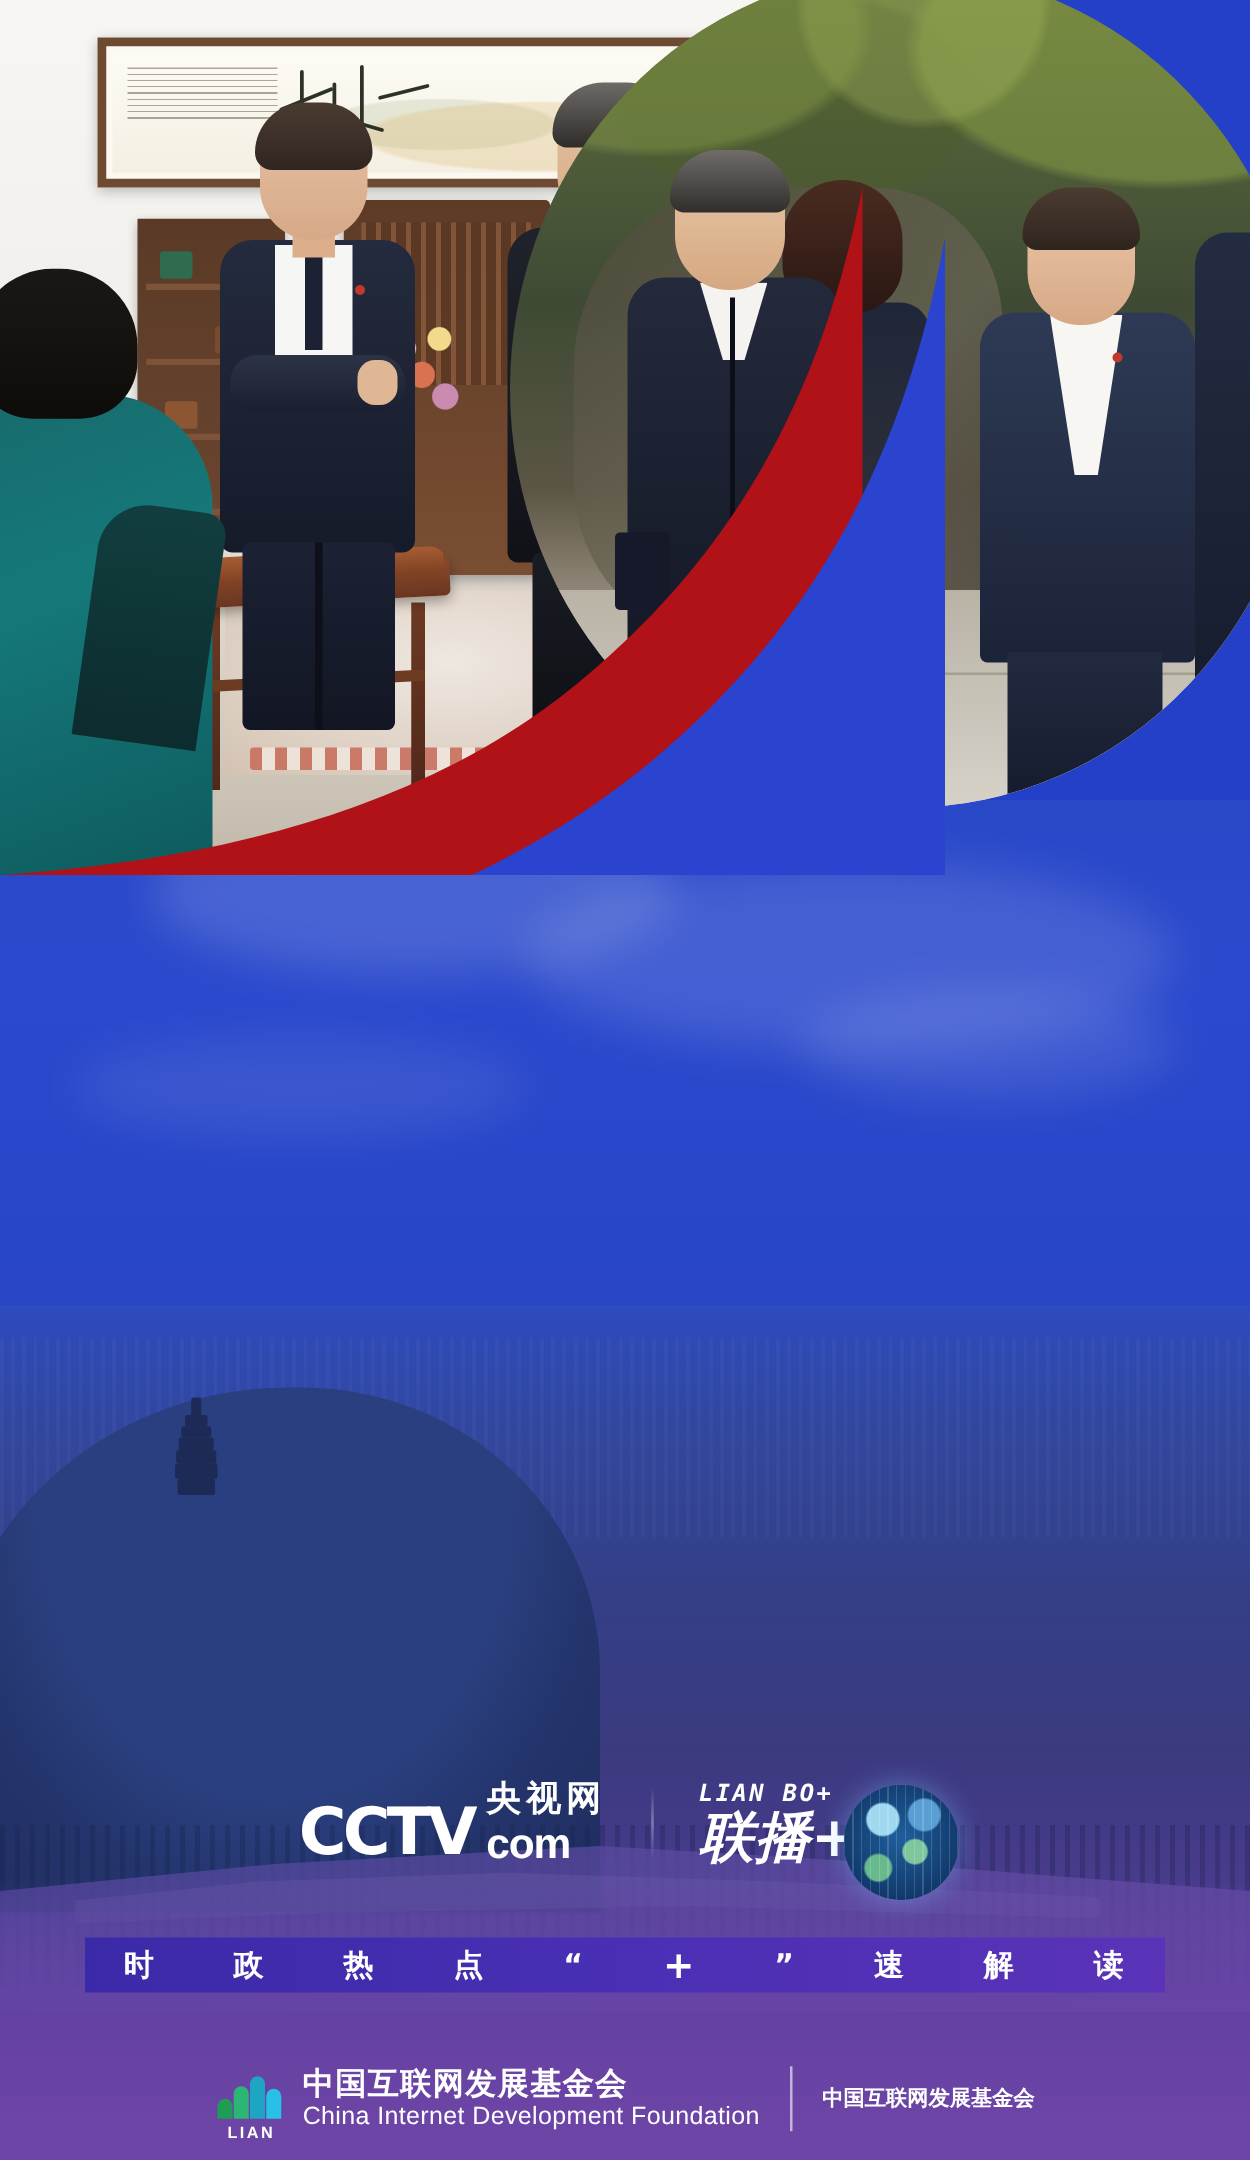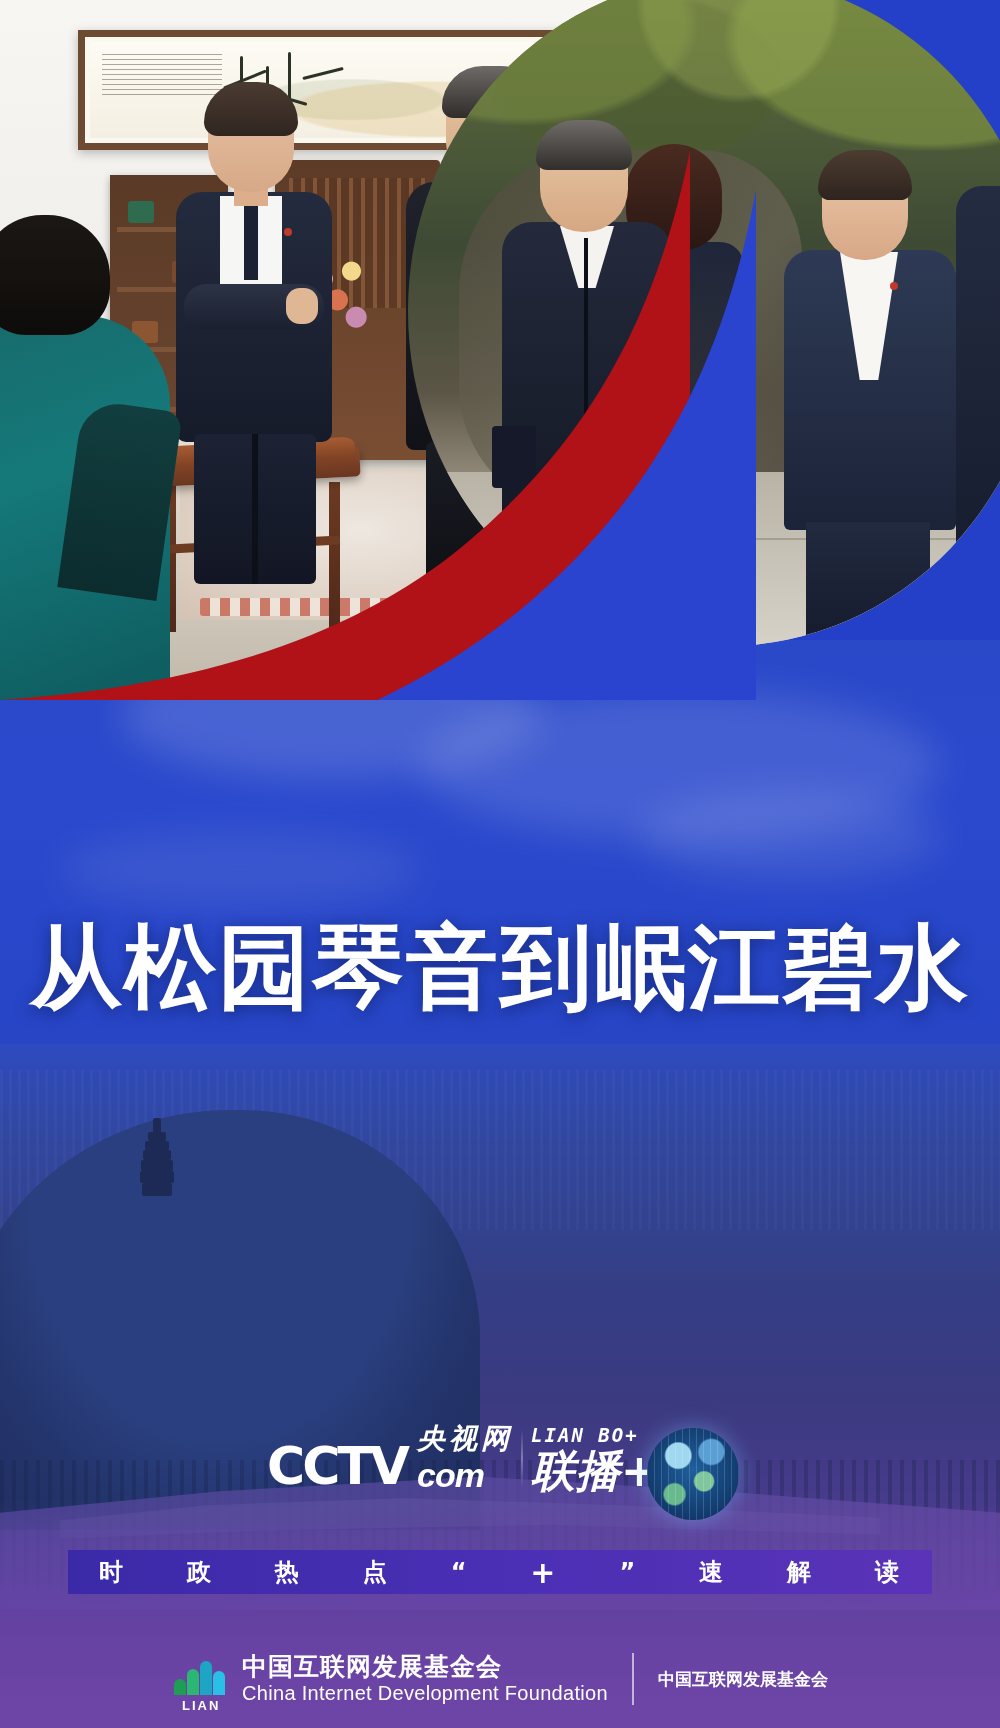--- a/index.html
+++ b/index.html
@@ -204,25 +204,25 @@
   .title{
     position:absolute;left:0;top:920px;width:1000px;text-align:center;
     font-family:"DejaVu Sans","Liberation Sans",sans-serif;
     font-size:92px;line-height:1.05;font-weight:bold;color:#ffffff;
     letter-spacing:2px;white-space:nowrap;
     text-shadow:0 3px 16px rgba(10,20,70,.55);
   }
 
   
   .logorow{position:absolute;left:0;top:1398px;width:1000px;height:120px;
-    display:flex;align-items:center;justify-content:center;gap:8px;}
+    display:flex;align-items:center;justify-content:center;gap:36px;}
   .cctv-logo{display:flex;align-items:flex-end;gap:10px;color:#fff;}
   .cctv-mark{position:relative;font-size:52px;font-weight:bold;letter-spacing:-3px;
     font-family:"DejaVu Sans","Liberation Sans",sans-serif;line-height:1;}
-  .cctv-right{display:flex;flex-direction:column;align-items:flex-start;line-height:1;font-style:italic;}
+  .cctv-right{display:flex;flex-direction:column;align-items:flex-start;line-height:1;}
   .cctv-cn{font-size:28px;font-weight:bold;letter-spacing:4px;
     font-family:"DejaVu Sans","Liberation Sans",sans-serif;}
   .cctv-com{font-size:34px;font-weight:bold;letter-spacing:-1px;margin-top:5px;}
   .divider-dots{width:2px;height:58px;background:linear-gradient(180deg,transparent,#ffffff55,transparent);}
   .lianbo{position:relative;display:flex;flex-direction:column;align-items:flex-start;color:#fff;
     padding-right:74px;}
   .lianbo-en{font-size:19px;font-weight:bold;font-style:italic;letter-spacing:2px;
     font-family:"DejaVu Sans Mono","Liberation Mono",monospace;}
   .lianbo-cn{font-size:44px;font-weight:bold;font-style:italic;letter-spacing:1px;line-height:1;
     font-family:"DejaVu Sans","Liberation Sans",sans-serif;margin-top:3px;}
@@ -405,21 +405,20 @@
                L756 1000 Z" fill="#2A44D0"></path>
       <path d="M690 150 C700 320 700 430 1000 560 L1000 1000 L756 1000
                L756 190 Z" fill="#B01218" opacity="0"></path>
     </svg>
     <svg class="swoosh" viewBox="0 0 1000 1000" preserveAspectRatio="none">
       <path d="M620 0 L700 0 C700 240 680 400 560 520 C470 612 300 668 0 700 L0 640
                C290 612 450 556 540 470 C650 362 640 180 620 0 Z" fill="#B01218" opacity="0"></path>
     </svg>
   </div>
 
-  <div class="title">从松园琴音到岷江碧水</div>
 
   <div class="logorow">
 
     <div class="cctv-logo">
       <div class="cctv-mark">CCTV</div>
       <div class="cctv-right">
         <div class="cctv-cn">央视网</div>
         <div class="cctv-com">com</div>
       </div>
     </div>

